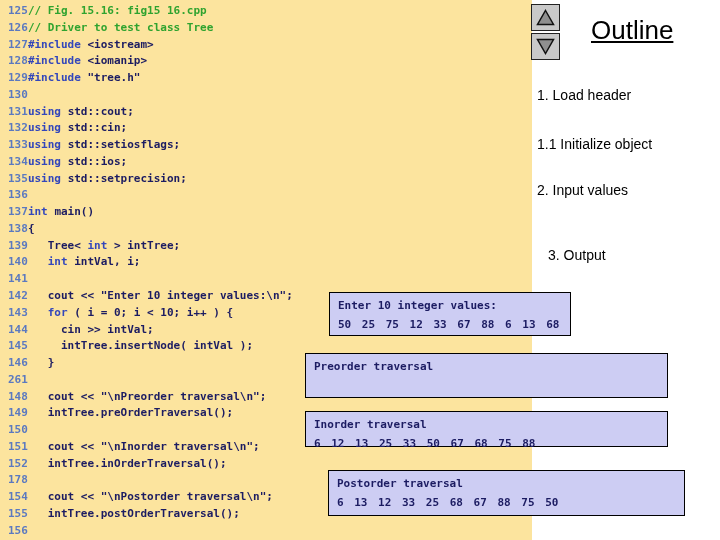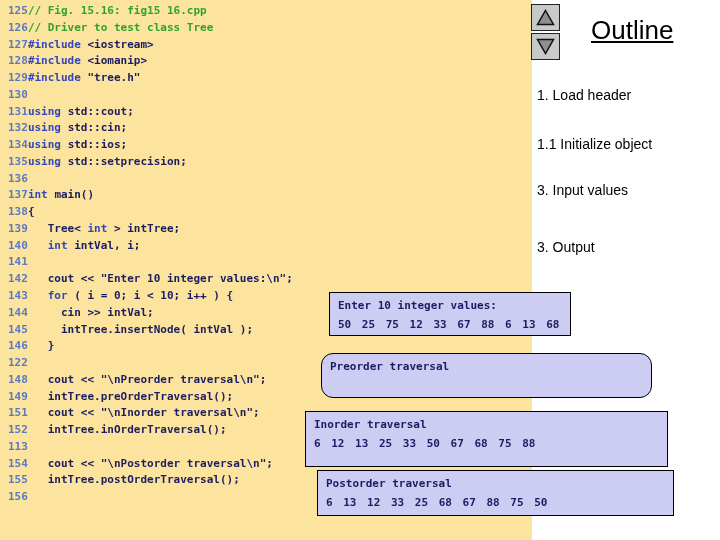--- a/index.html
+++ b/index.html
@@ -36,70 +36,72 @@
 
   
   .outline-title {
     position:absolute; left:591px; top:15px;
     font-size:26px; color:#000; text-decoration:underline;
   }
   .outline-item { position:absolute; left:537px; font-size:14px; color:#000; }
   #oitem-0 { top:87px; }
   #oitem-1 { top:136px; }
   #oitem-2 { top:182px; }
-  #oitem-3 { top:239px; }
+  #oitem-3 { top:247px;margin-left:11px; }
 
   
   .obox {
     position:absolute;
     background:var(--box-bg);
     border:1.5px solid #000;
     font-family:"DejaVu Sans Mono", monospace;
     font-weight:bold; font-size:11px; color:var(--navy);
     padding:6px 8px 0 8px;
   }
   .obox .vals { margin-top:6px; white-space:pre; word-spacing:4px; }
   .obox .btitle { white-space:pre; }
   #box-input     { left:329px; top:292px; width:242px; height:44px; }
-  #box-preorder  { left:321px; top:353px; width:331px; height:45px;border-radius:12px; }
-  #box-inorder   { left:305px; top:411px; width:363px; height:56px; }
-  #box-postorder { left:317px; top:470px; width:357px; height:46px; }
+  #box-preorder  { left:305px; top:353px; width:363px; height:45px; }
+  #box-inorder   { left:305px; top:411px; width:363px; height:36px; }
+  #box-postorder { left:328px; top:470px; width:357px; height:46px; }
 </style>
 </head>
 <body>
 
 <div class="code-panel">
   <div id="code-listing">
       <div class="line"><span class="ln">125</span><span class="c">// Fig. 15.16: fig15 16.cpp</span></div>
       <div class="line"><span class="ln">126</span><span class="c">// Driver to test class Tree</span></div>
       <div class="line"><span class="ln">127</span><span class="k">#include </span><span class="t">&lt;iostream&gt;</span></div>
       <div class="line"><span class="ln">128</span><span class="k">#include </span><span class="t">&lt;iomanip&gt;</span></div>
       <div class="line"><span class="ln">129</span><span class="k">#include </span><span class="t">"tree.h"</span></div>
       <div class="line"><span class="ln">130</span></div>
       <div class="line"><span class="ln">131</span><span class="k">using </span><span class="t">std::cout;</span></div>
       <div class="line"><span class="ln">132</span><span class="k">using </span><span class="t">std::cin;</span></div>
+      <div class="line"><span class="ln">133</span><span class="k">using </span><span class="t">std::setiosflags;</span></div>
       <div class="line"><span class="ln">134</span><span class="k">using </span><span class="t">std::ios;</span></div>
       <div class="line"><span class="ln">135</span><span class="k">using </span><span class="t">std::setprecision;</span></div>
       <div class="line"><span class="ln">136</span></div>
       <div class="line"><span class="ln">137</span><span class="k">int </span><span class="t">main()</span></div>
       <div class="line"><span class="ln">138</span><span class="t">{</span></div>
       <div class="line"><span class="ln">139</span><span class="t">   Tree&lt; </span><span class="k">int</span><span class="t"> &gt; intTree;</span></div>
       <div class="line"><span class="ln">140</span><span class="t">   </span><span class="k">int</span><span class="t"> intVal, i;</span></div>
       <div class="line"><span class="ln">141</span></div>
       <div class="line"><span class="ln">142</span><span class="t">   cout &lt;&lt; "Enter 10 integer values:\n";</span></div>
       <div class="line"><span class="ln">143</span><span class="t">   </span><span class="k">for</span><span class="t"> ( i = 0; i &lt; 10; i++ ) {</span></div>
       <div class="line"><span class="ln">144</span><span class="t">     cin &gt;&gt; intVal;</span></div>
       <div class="line"><span class="ln">145</span><span class="t">     intTree.insertNode( intVal );</span></div>
       <div class="line"><span class="ln">146</span><span class="t">   }</span></div>
-      <div class="line"><span class="ln">122</span></div>
+      <div class="line"><span class="ln">261</span></div>
       <div class="line"><span class="ln">148</span><span class="t">   cout &lt;&lt; "\nPreorder traversal\n";</span></div>
       <div class="line"><span class="ln">149</span><span class="t">   intTree.preOrderTraversal();</span></div>
+      <div class="line"><span class="ln">150</span></div>
       <div class="line"><span class="ln">151</span><span class="t">   cout &lt;&lt; "\nInorder traversal\n";</span></div>
       <div class="line"><span class="ln">152</span><span class="t">   intTree.inOrderTraversal();</span></div>
-      <div class="line"><span class="ln">113</span></div>
+      <div class="line"><span class="ln">178</span></div>
       <div class="line"><span class="ln">154</span><span class="t">   cout &lt;&lt; "\nPostorder traversal\n";</span></div>
       <div class="line"><span class="ln">155</span><span class="t">   intTree.postOrderTraversal();</span></div>
       <div class="line"><span class="ln">156</span></div>
     </div>
 </div>
 
 <button class="nav-btn" id="btn-up">
   <span>
     <svg width="19" height="17" viewBox="0 0 19 17">
         <polygon class="tri" points="9.5,1.5 17.5,15.5 1.5,15.5"></polygon>
@@ -110,21 +112,21 @@
   <span>
     <svg width="19" height="17" viewBox="0 0 19 17">
         <polygon class="tri" points="1.5,1.5 17.5,1.5 9.5,15.5"></polygon>
       </svg>
   </span>
 </button>
 
 <div class="outline-title">Outline</div>
 <div class="outline-item" id="oitem-0">1. Load header</div>
 <div class="outline-item" id="oitem-1">1.1 Initialize object</div>
-<div class="outline-item" id="oitem-2">3. Input values</div>
+<div class="outline-item" id="oitem-2">2. Input values</div>
 <div class="outline-item" id="oitem-3">3. Output</div>
 
 <div class="obox" id="box-input">
   <div class="btitle">Enter 10 integer values:</div>
   <div class="vals">50 25 75 12 33 67 88 6 13 68</div>
 </div>
 <div class="obox" id="box-preorder">
   <div class="btitle">Preorder traversal</div>
 </div>
 <div class="obox" id="box-inorder">

